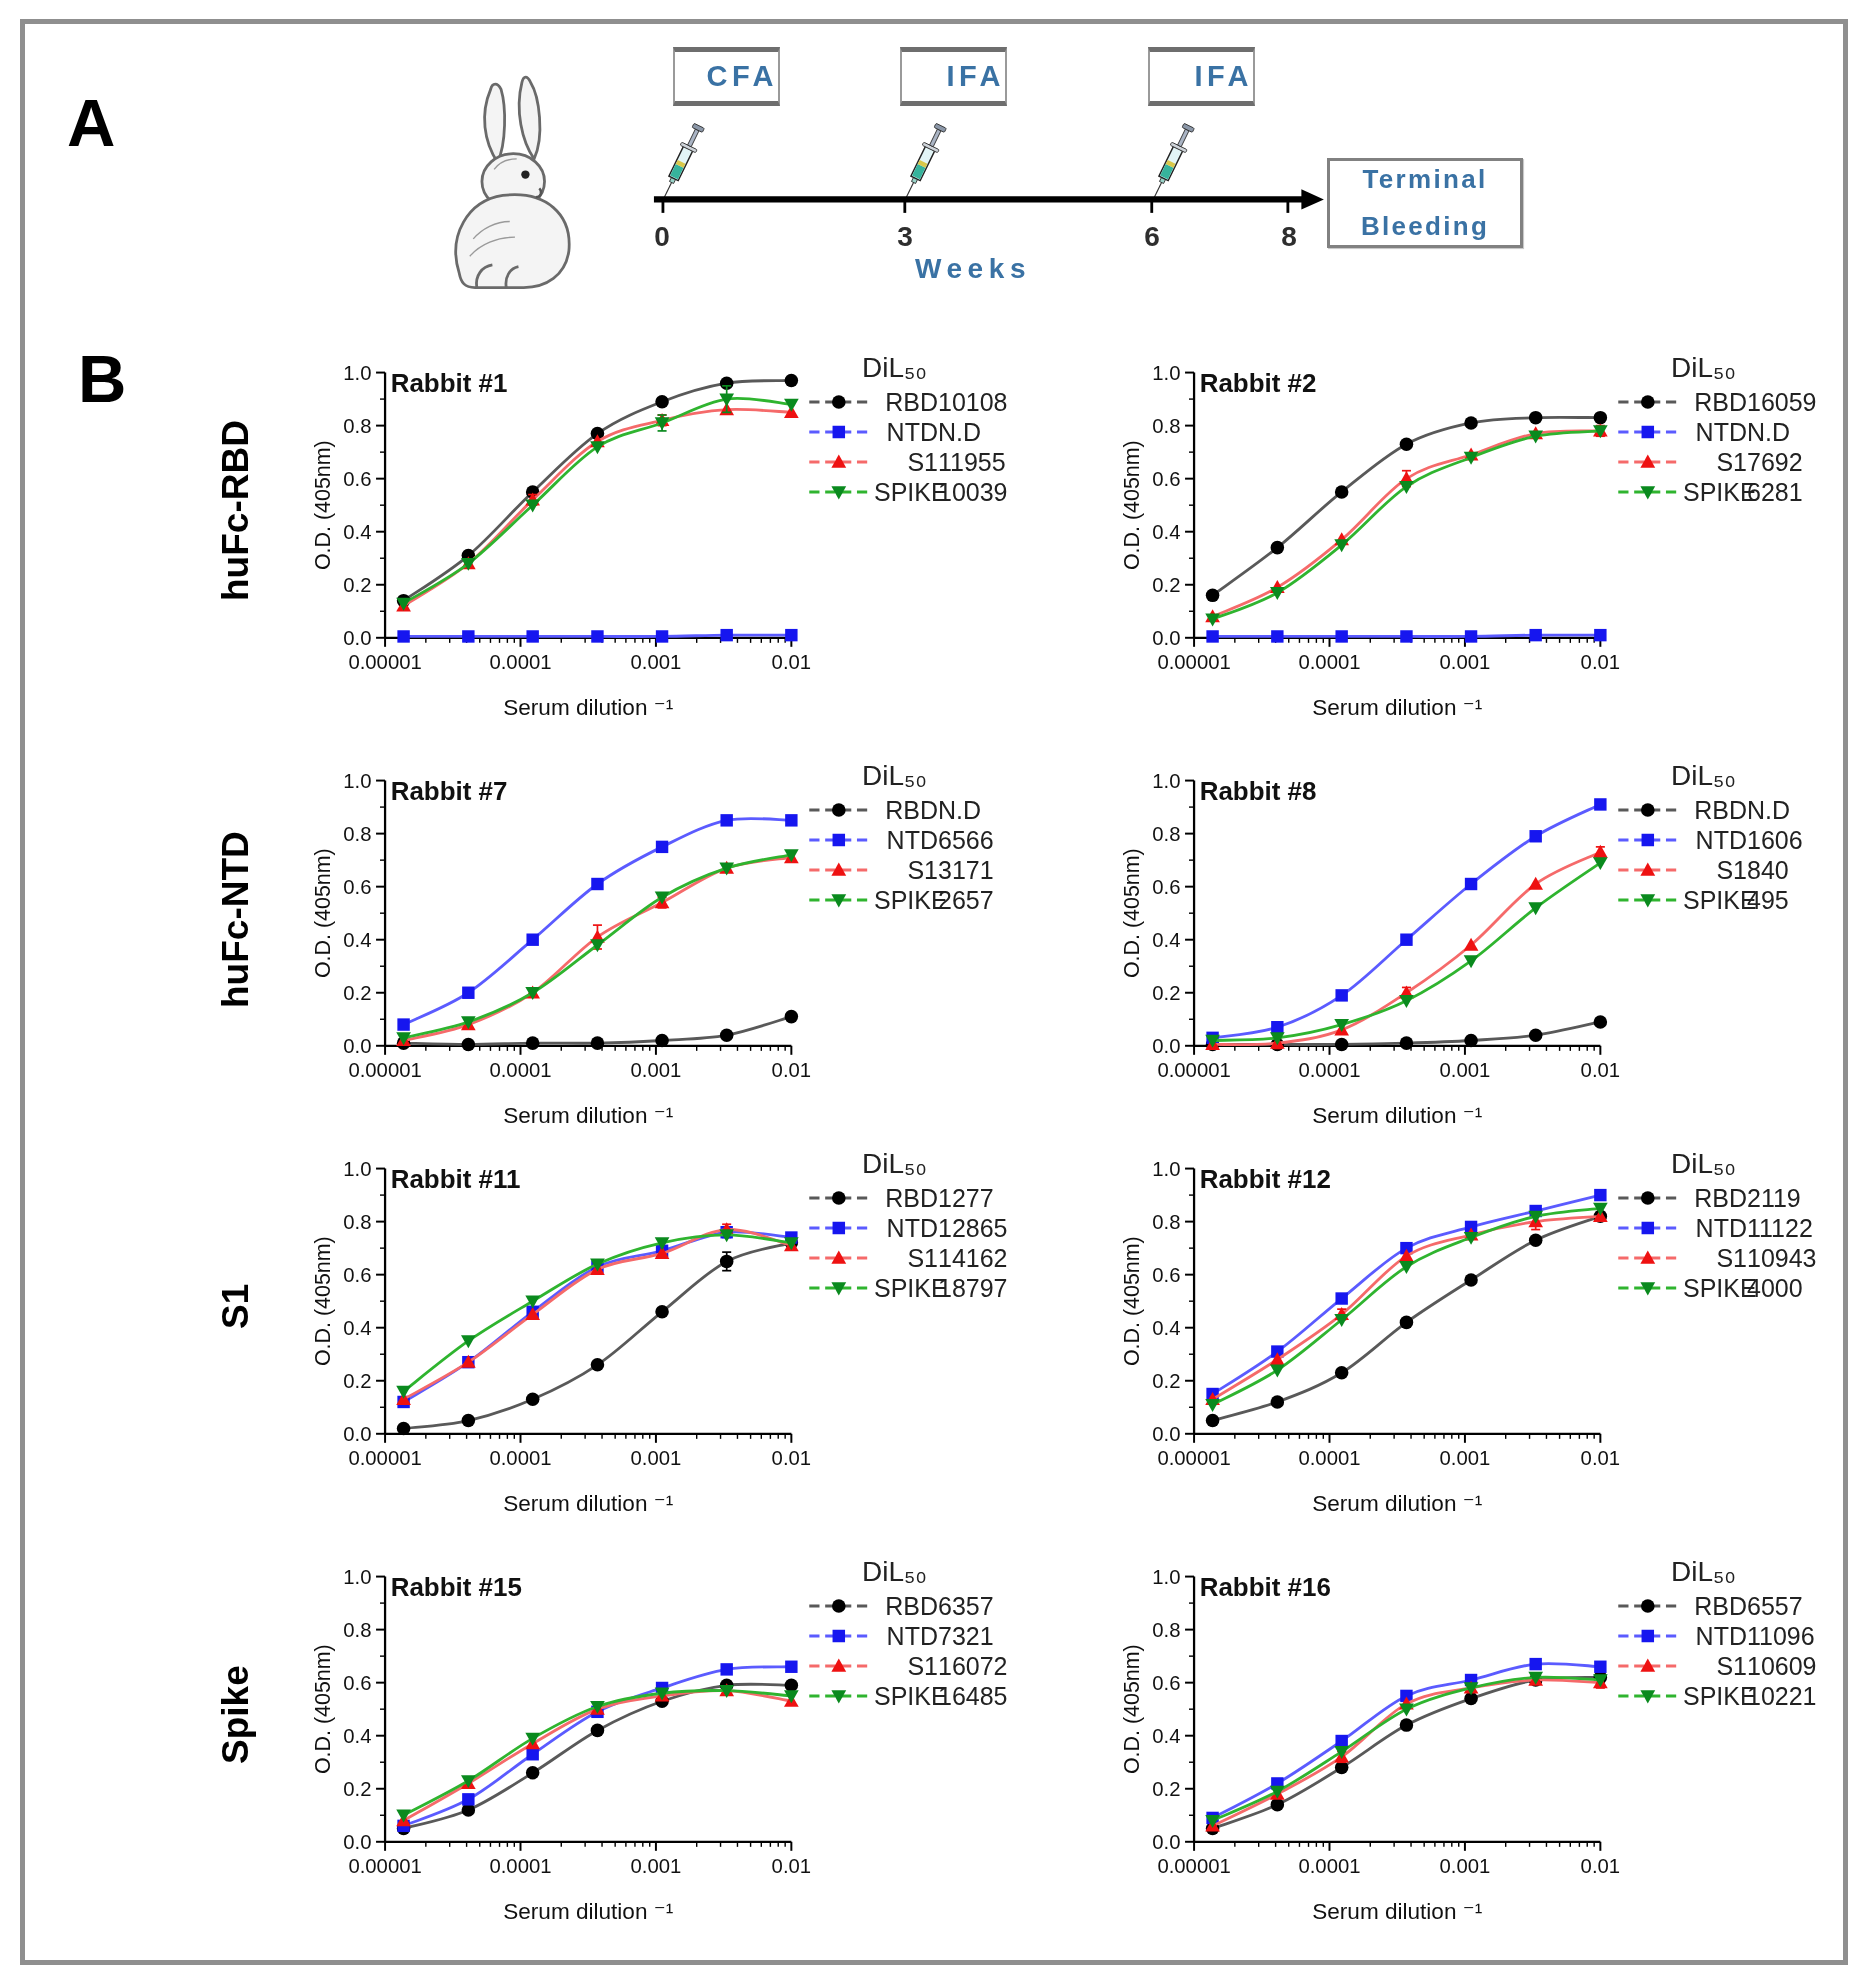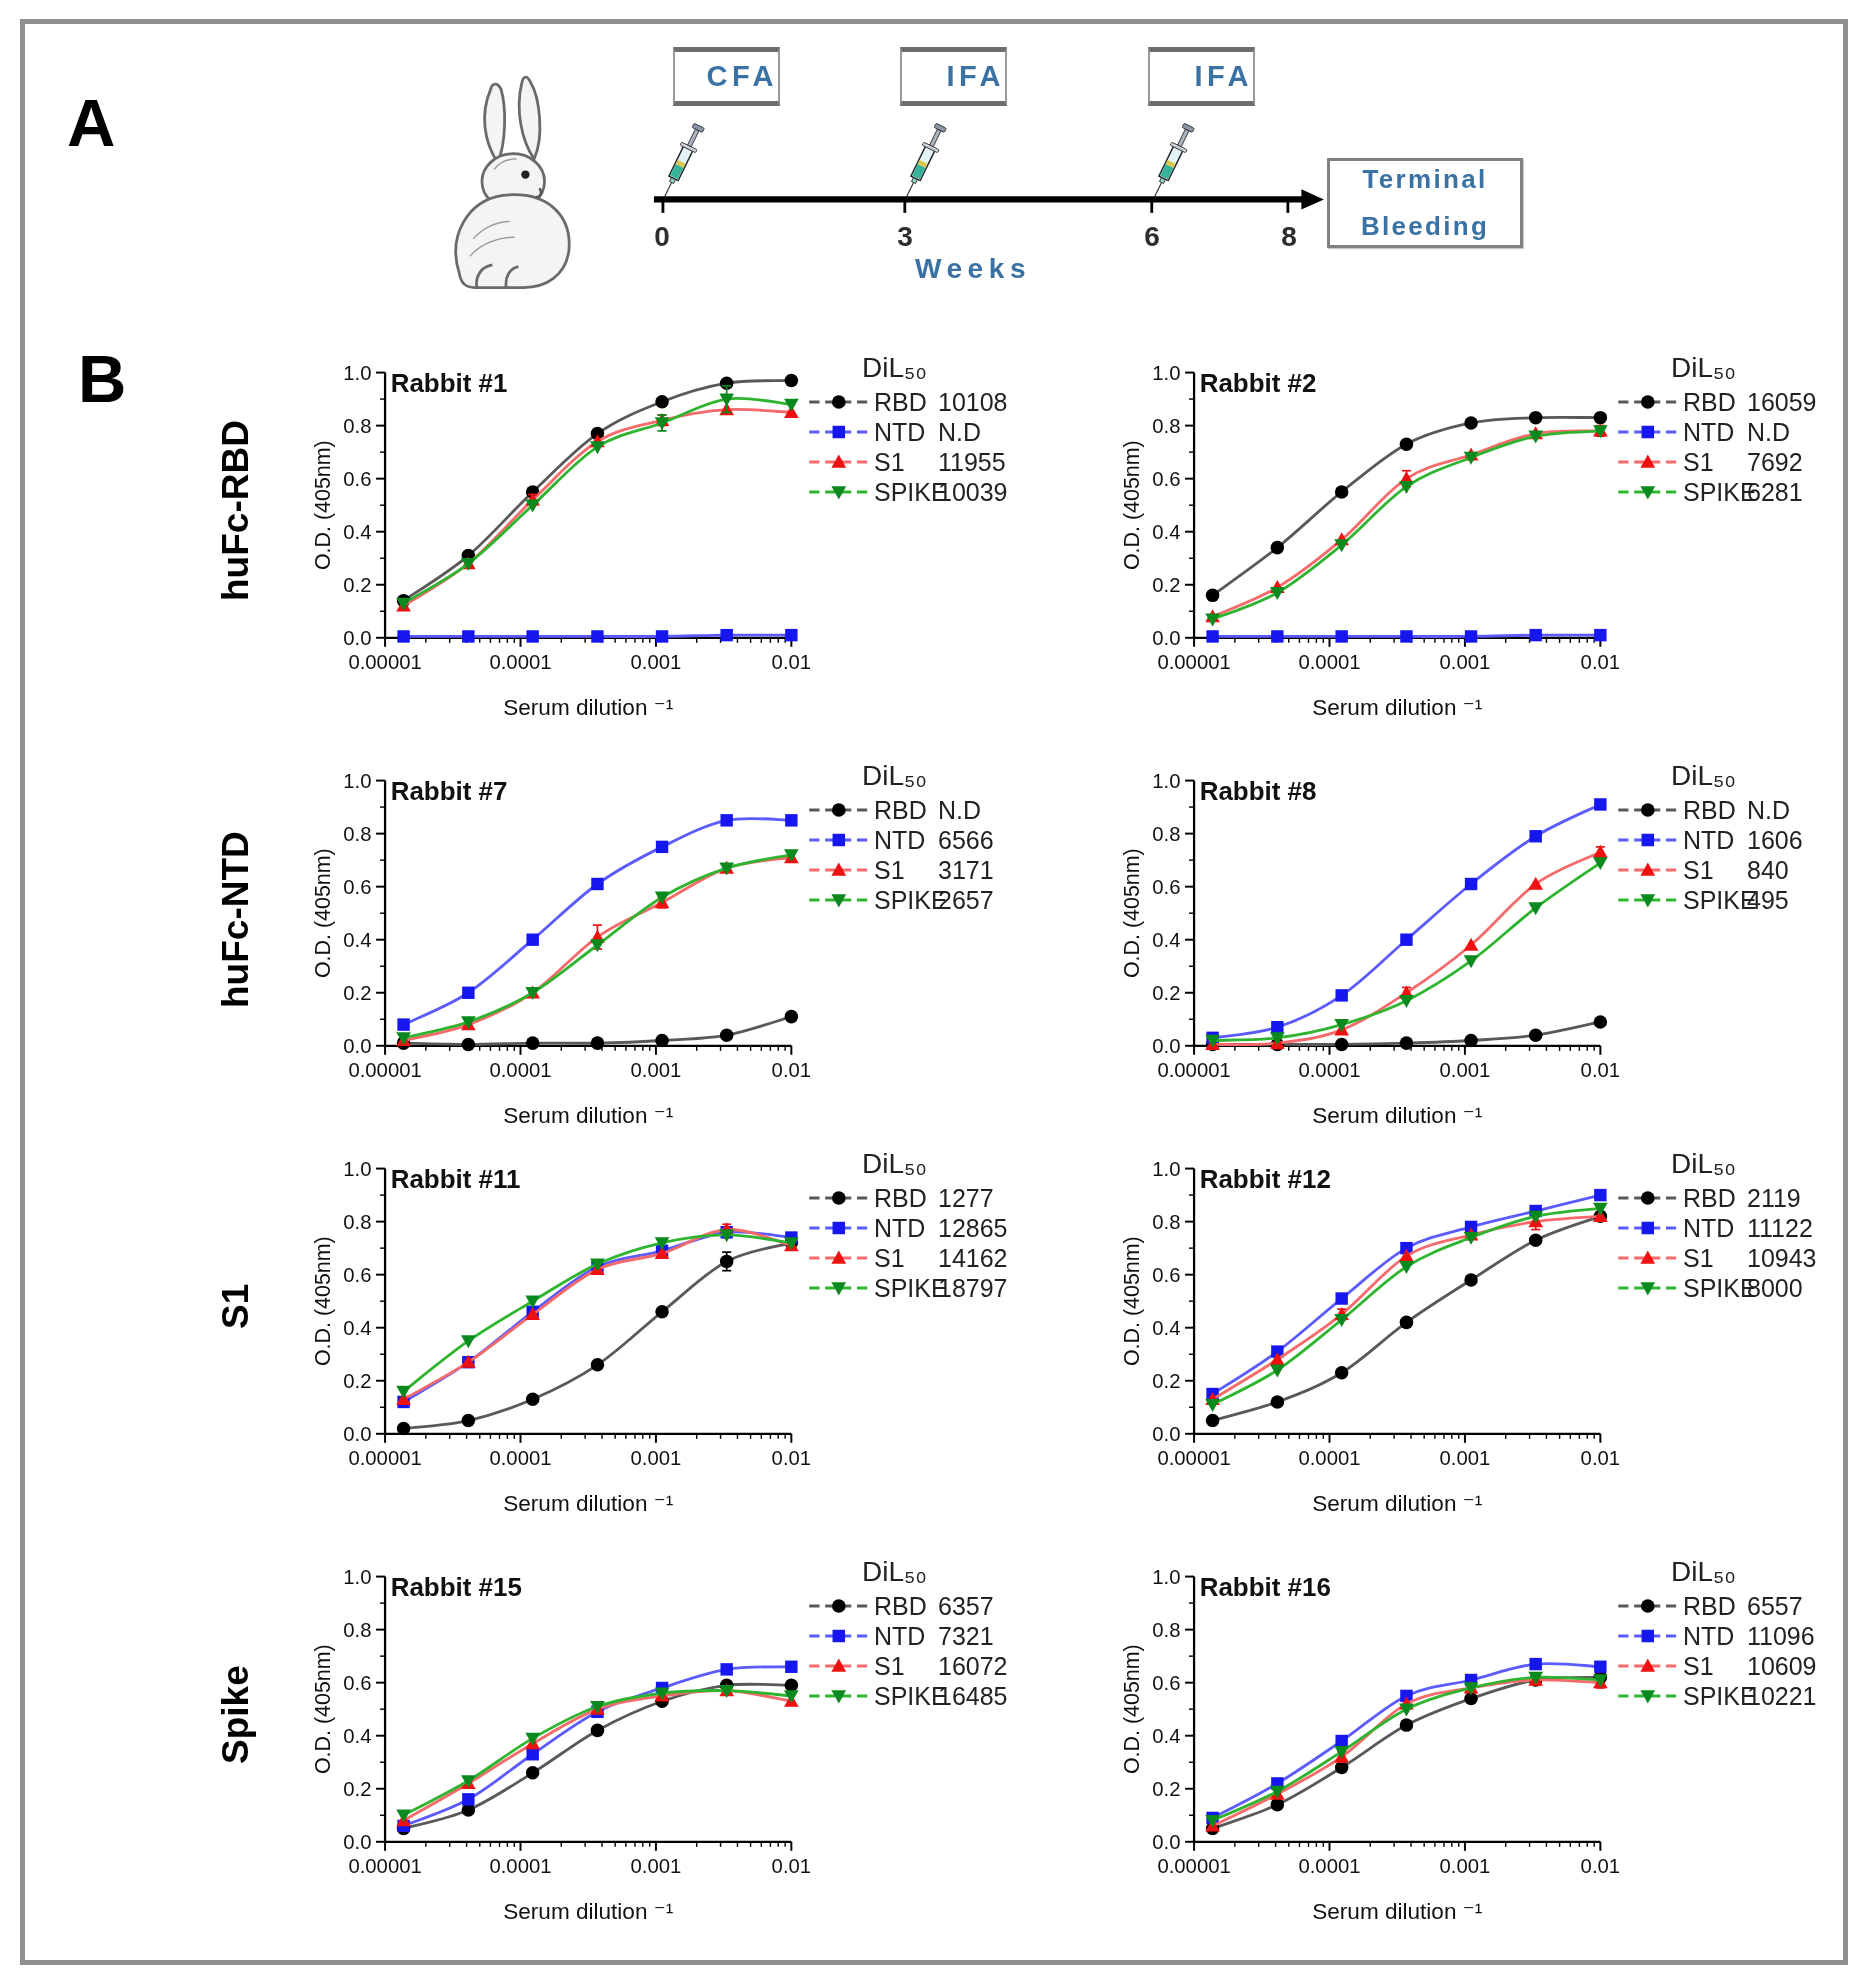--- a/index.html
+++ b/index.html
@@ -33,21 +33,21 @@
   .chart-svg{position:absolute;left:0;top:0;}
   svg text{font-family:"Liberation Sans","DejaVu Sans",sans-serif;fill:#111;}
   .tick-label{font-size:36px;}
   .chart-title{font-size:46px;font-weight:bold;}
   .axis-label{font-size:40px;}
   .ylabel{font-size:38px;}
   .legend{position:absolute;left:501px;top:1.1px;width:299px;}
   .legend-header{margin-left:55px;font-size:28px;color:#222;height:36px;line-height:34px;}
   .legend-row{display:flex;align-items:center;height:30px;}
   .legend-marker{width:67px;height:24px;flex:0 0 67px;}
-  .legend-label{width:64px;font-size:25px;color:#222;}
+  .legend-label{width:64px;font-size:25px;color:#222;text-align:right;}
   .legend-value{font-size:25px;color:#222;}
 </style>
 </head>
 <body>
 
 <div class="frame"></div>
 
 <div class="panel-letter" id="label-a">A</div>
 
 <svg style="position:absolute;left:424px;top:72px;" width="175" height="226" viewBox="0 0 100 130">
@@ -929,21 +929,21 @@
           </svg>
           <span class="legend-label">S1</span>
           <span class="legend-value">10943</span>
         </div>
         <div class="legend-row">
           <svg width="67" height="24" viewBox="0 0 118 42" class="legend-marker">
             <line x1="4" y1="21" x2="108" y2="21" stroke="#2fb42f" stroke-width="5" stroke-dasharray="18 10"></line>
             <polygon points="56,34 69,11 43,11" fill="#0a8a1e"></polygon>
           </svg>
           <span class="legend-label">SPIKE</span>
-          <span class="legend-value">8000</span>
+          <span class="legend-value">4000</span>
         </div>
       </div>
     </div>
     <div class="chart-cell" style="left:306px;top:1554px;">
       <svg width="508" height="395" class="chart-svg" viewBox="0 0 900 700">
         <line x1="140" y1="40" x2="140" y2="510" stroke="#000" stroke-width="4"></line>
         <line x1="140" y1="510" x2="860" y2="510" stroke="#000" stroke-width="4"></line>
         <line x1="140" y1="510" x2="124" y2="510" stroke="#000" stroke-width="3.5"></line>
         <text x="116" y="510" text-anchor="end" dominant-baseline="central" class="tick-label">0.0</text>
         <line x1="140" y1="416" x2="124" y2="416" stroke="#000" stroke-width="3.5"></line>

